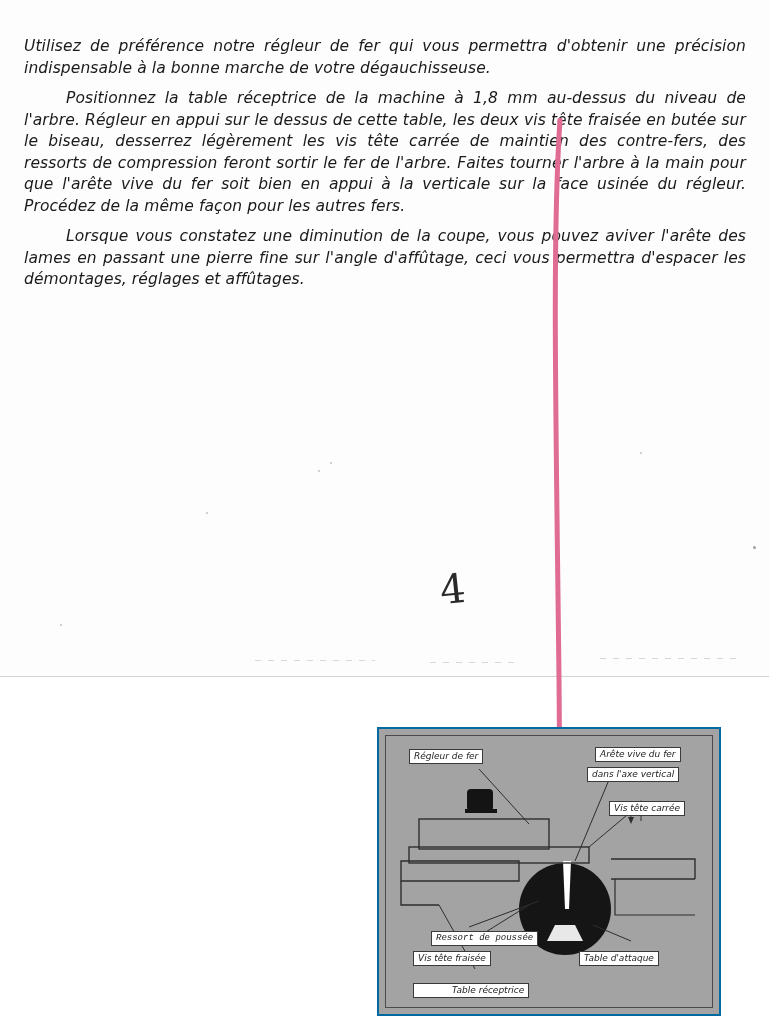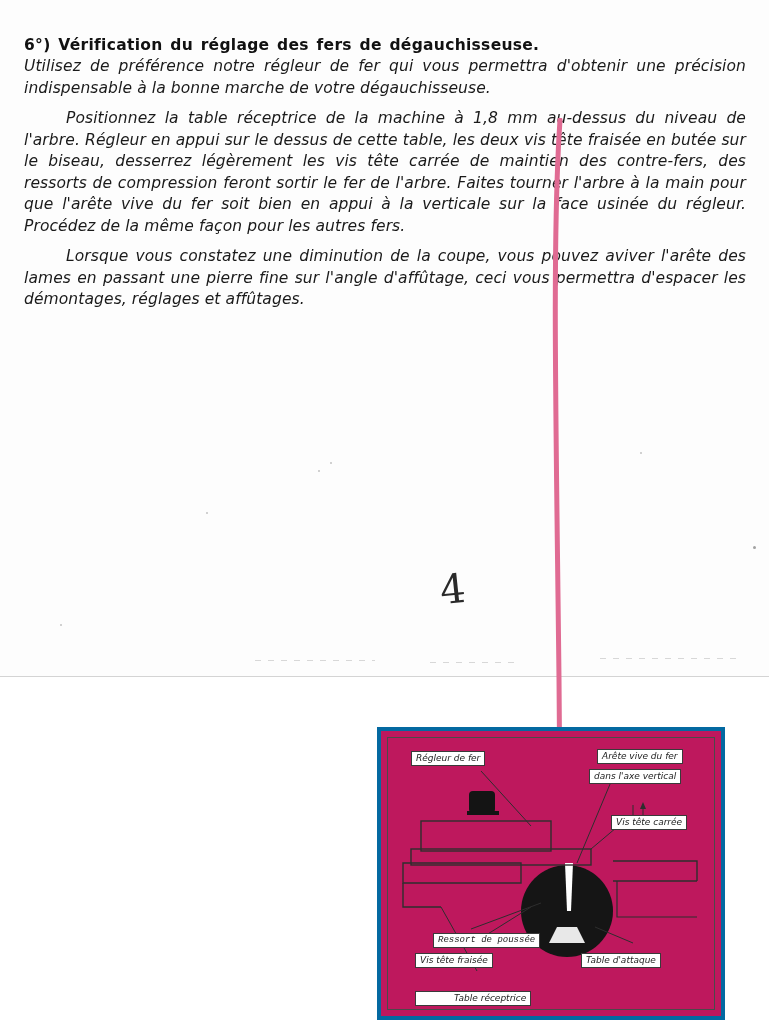--- a/index.html
+++ b/index.html
@@ -110,22 +110,22 @@
     pointer-events: none;
   }
 
   
   .figure {
     position: absolute;
     left: 377px;
     top: 727px;
     width: 340px;
     height: 285px;
-    border: 4px solid #0369a1;
-    background: #be185d;
+    border: 2px solid #0369a1;
+    background: #a3a3a3;
   }
   .figure-inner {
     position: absolute;
     left: 6px;
     top: 6px;
     right: 6px;
     bottom: 6px;
     border: 1px solid #4a4a4a;
   }
   .fig-label {
@@ -141,21 +141,20 @@
     line-height: 11px;
   }
   .fig-shape { position: absolute; }
 </style>
 </head>
 <body>
 
 <div class="page-top">
 
   <div class="text-block">
-    <h1 class="doc-heading">6°)  Vérification du réglage des fers de dégauchisseuse.</h1>
     <p class="para">Utilisez de préférence notre régleur de fer qui vous permettra d'obtenir une précision indispensable à la bonne marche de votre dégauchisseuse.</p>
     <p class="para indent gap">Positionnez la table réceptrice de la machine à 1,8 mm au-dessus du niveau de l'arbre. Régleur en appui sur le dessus de cette table, les deux vis tête fraisée en butée sur le biseau, desserrez légèrement les vis tête carrée de maintien des contre-fers, des ressorts de compression feront sortir le fer de l'arbre. Faites tourner l'arbre à la main pour que l'arête vive du fer soit bien en appui à la verticale sur la face usinée du régleur. Procédez de la même façon pour les autres fers.</p>
     <p class="para indent gap">Lorsque vous constatez une diminution de la coupe, vous pouvez aviver l'arête des lames en passant une pierre fine sur l'angle d'affûtage, ceci vous permettra d'espacer les démontages, réglages et affûtages.</p>
   </div>
 
   <div class="speckle" style="left:330px; top:462px; width:2px; height:2px;"></div>
   <div class="speckle" style="left:318px; top:470px; width:2px; height:2px;"></div>
   <div class="speckle" style="left:206px; top:512px; width:2px; height:2px;"></div>
   <div class="speckle" style="left:753px; top:546px; width:3px; height:3px; opacity:0.8;"></div>
   <div class="speckle" style="left:640px; top:452px; width:2px; height:2px;"></div>
@@ -209,18 +208,18 @@
 
     <path d="M252 74 L252 92" stroke="#2e2e2e" stroke-width="1"></path>
     <polygon points="252,95 249,88 255,88" fill="#2e2e2e"></polygon>
     <path d="M262 74 L262 92" stroke="#2e2e2e" stroke-width="1"></path>
     <polygon points="262,71 259,78 265,78" fill="#2e2e2e"></polygon>
   </svg>
 
   <div class="fig-label" style="left:30px; top:20px;">Régleur de fer</div>
   <div class="fig-label" style="left:216px; top:18px;">Arête vive du fer</div>
   <div class="fig-label" style="left:200px; top:38px;margin-left:8px;">dans l'axe vertical</div>
-  <div class="fig-label" style="left:230px; top:84px;">Vis tête carrée</div>
+  <div class="fig-label" style="left:230px; top:72px;">Vis tête carrée</div>
   <div class="fig-label" style="left:52px; top:202px;font-family:Liberation Mono, monospace;">Ressort de poussée</div>
   <div class="fig-label" style="left:34px; top:222px;">Vis tête fraisée</div>
   <div class="fig-label" style="left:200px; top:222px;">Table d'attaque</div>
-  <div class="fig-label" style="left:34px; top:260px;padding-left:38px;">Table réceptrice</div>
+  <div class="fig-label" style="left:34px; top:254px;padding-left:38px;">Table réceptrice</div>
 </div>
 
 </body></html>

